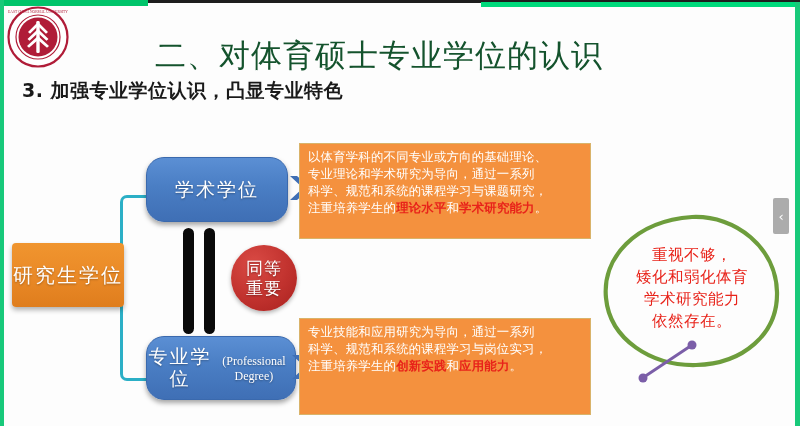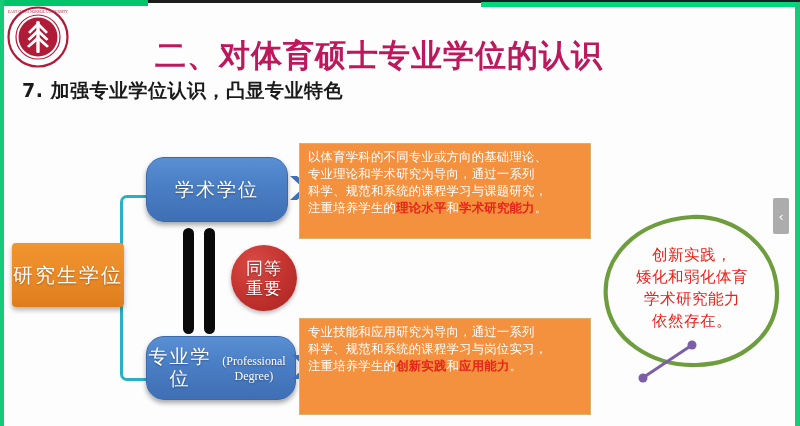--- a/index.html
+++ b/index.html
@@ -18,21 +18,21 @@
   .green-left-v{position:absolute;left:0;top:0;width:4px;height:426px;background:#18c97a;z-index:6;}
   .green-top-right{position:absolute;left:481px;top:2px;width:319px;height:5px;background:#00d97b;z-index:6;}
   .green-right-v{position:absolute;right:0;top:2px;width:5px;height:424px;background:#18c97a;z-index:6;}
 
   
   .logo{position:absolute;left:7px;top:6px;width:62px;height:62px;z-index:8;}
 
   
   .title{
     position:absolute;left:155px;top:10px;width:520px;height:48px;
-    color:#be185d;font-weight:bold;font-size:31px;letter-spacing:1px;
+    color:#14532d;font-weight:normal;font-size:31px;letter-spacing:1px;
     line-height:48px;white-space:nowrap;
   }
   .subtitle{
     position:absolute;left:22px;top:78px;
     font-size:19px;font-weight:bold;color:#1a1a1a;letter-spacing:.5px;
     white-space:nowrap;
   }
 
   
   .bluebox{
@@ -136,21 +136,21 @@
         <path d="M31 23 L20.5 33 L22.5 34.8 L31 27 L39.5 34.8 L41.5 33 Z"></path>
         <path d="M31 30 L20 40 L22 41.8 L31 34 L40 41.8 L42 40 Z"></path>
       </g>
       <g fill="#b01c38" font-size="3.6" font-family="Liberation Serif, serif">
         <text x="31" y="7.3" text-anchor="middle">EAST CHINA NORMAL UNIVERSITY</text>
       </g>
     </svg>
   </div>
 
   <h1 class="title">二、对体育硕士专业学位的认识</h1>
-  <div class="subtitle">7. 加强专业学位认识，凸显专业特色</div>
+  <div class="subtitle">3. 加强专业学位认识，凸显专业特色</div>
 
   <div class="bracket"></div>
 
   <div id="box-graduate">
     <span>研究生</span>
     <span>学位</span>
   </div>
 
   <div class="bluebox" id="box-academic">
     <span class="cn">学术学位</span>
@@ -190,21 +190,21 @@
       <p><span>注重培养学生的</span><span class="hl">创新实践</span><span>和</span><span class="hl">应用能力</span><span>。</span></p>
     </div>
 
   <div id="note-ellipse">
     <svg viewBox="0 0 182 158" width="182" height="158">
       <path d="M92 5 C136 3 176 36 177 80 C178 122 143 152 96 153
                C52 154 10 128 6 86 C2 46 35 9 92 5 Z" fill="none" stroke="#6d9d3c" stroke-width="4.2" stroke-linecap="round"></path>
     </svg>
   </div>
   <div id="note-text">
-      <div>创新实践，</div>
+      <div>重视不够，</div>
       <div>矮化和弱化体育</div>
       <div>学术研究能力</div>
       <div>依然存在。</div>
     </div>
   <div class="leader">
     <svg viewBox="0 0 66 46" width="66" height="46">
       <line x1="58" y1="5" x2="10" y2="37" stroke="#7b5ea8" stroke-width="3"></line>
       <circle cx="58" cy="5" r="4.5" fill="#7b5ea8"></circle>
       <circle cx="9" cy="38" r="4.5" fill="#7b5ea8"></circle>
     </svg>

